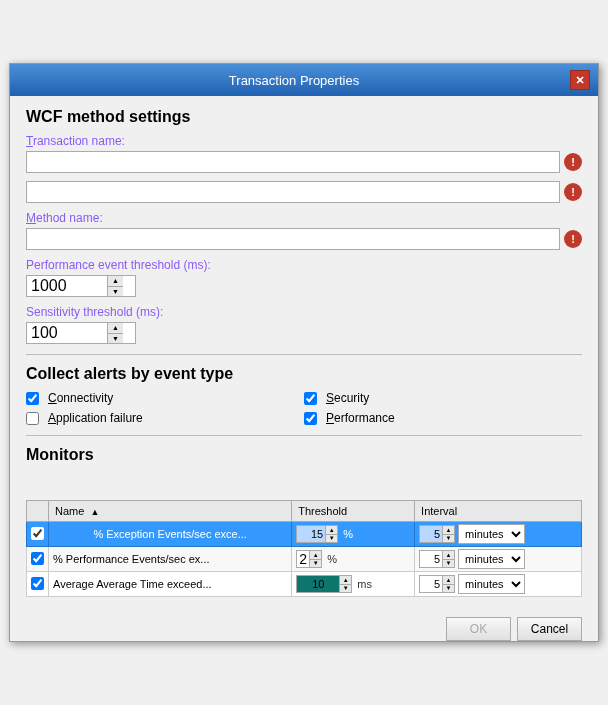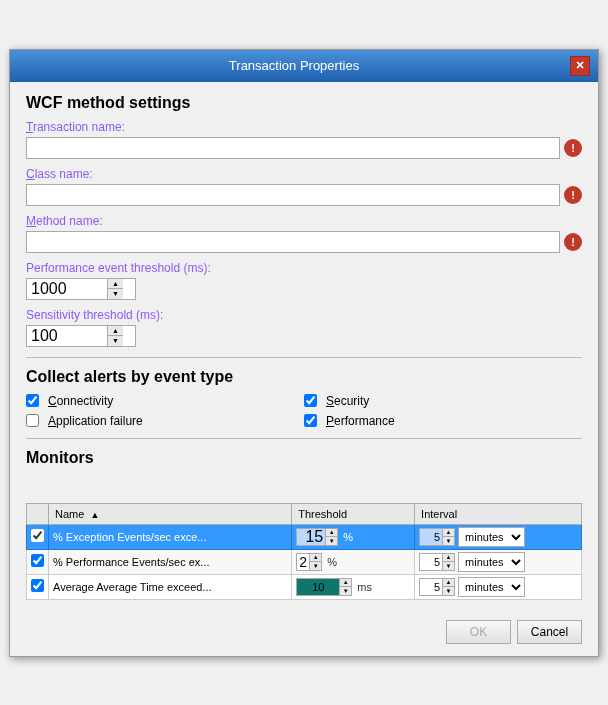--- a/index.html
+++ b/index.html
@@ -260,21 +260,21 @@
       height: 20px;
       border: 1px solid #aaa;
       background: white;
       font-size: 11px;
       margin-left: 3px;
       padding: 0 2px;
     }
     .dialog-footer {
       display: flex;
       justify-content: flex-end;
-      padding: 8px 16px 12px;
+      padding: 8px 16px 0;
       gap: 6px;
     }
     .footer-btn {
       min-width: 65px;
       height: 24px;
       border: 1px solid #aaa;
       background: linear-gradient(to bottom, #f8f8f8, #e0e0e0);
       font-size: 12px;
       cursor: pointer;
       padding: 0 10px;
@@ -302,23 +302,20 @@
     <div class="section-title">WCF method settings</div>
 
     <div class="field-label">
       <u>T</u>ransaction name:
     </div>
     <div class="input-row">
       <input class="text-input" type="text" value="" style="">
       <div class="error-icon">!</div>
     </div>
 
-    <div class="field-label">
-      <u>C</u>lass name:
-    </div>
     <div class="input-row">
       <input class="text-input" type="text" value="" style="">
       <div class="error-icon">!</div>
     </div>
 
     <div class="field-label">
       <u>M</u>ethod name:
     </div>
     <div class="input-row">
       <input class="text-input" type="text" value="" style="">
@@ -381,24 +378,24 @@
               <span>Name</span>
               <span class="sort-arrow">▲</span>
             </th>
             <th>Threshold</th>
             <th>Interval</th>
           </tr>
         </thead>
         <tbody id="monitors-tbody">
         <tr class="table-row-selected">
               <td class="cb-cell"><input type="checkbox" checked="" style="accent-color: rgb(255, 255, 255);"></td>
-              <td style="max-width: 180px; overflow: hidden; white-space: nowrap;">% Exception Events/sec exce...</td>
+              <td style="max-width: 180px; overflow: hidden; white-space: nowrap; text-align: center;">% Exception Events/sec exce...</td>
               <td>
     <div class="inline-spinner">
-      <input type="text" value="15" style="width: 30px; height: 18px; border: 1px solid rgb(170, 170, 170); text-align: right; padding: 0px 2px; font-size: 16px; background: rgb(184, 216, 255);">
+      <input type="text" value="15" style="width: 30px; height: 18px; border: 1px solid rgb(170, 170, 170); text-align: right; padding: 0px 2px; font-size: 11px; background: rgb(184, 216, 255);">
       <div class="inline-spinner-btns">
         <button class="inline-spin-btn">▲</button>
         <button class="inline-spin-btn">▼</button>
       </div>
       <span class="unit-cell" style="color:white; margin-left:3px;">%</span>
     </div>
   </td>
               <td>
     <div class="interval-spinner">
       <input type="text" value="5" style="width: 24px; height: 18px; border: 1px solid rgb(170, 170, 170); text-align: right; padding: 0px 2px; font-size: 11px; background: rgb(184, 216, 255);">

